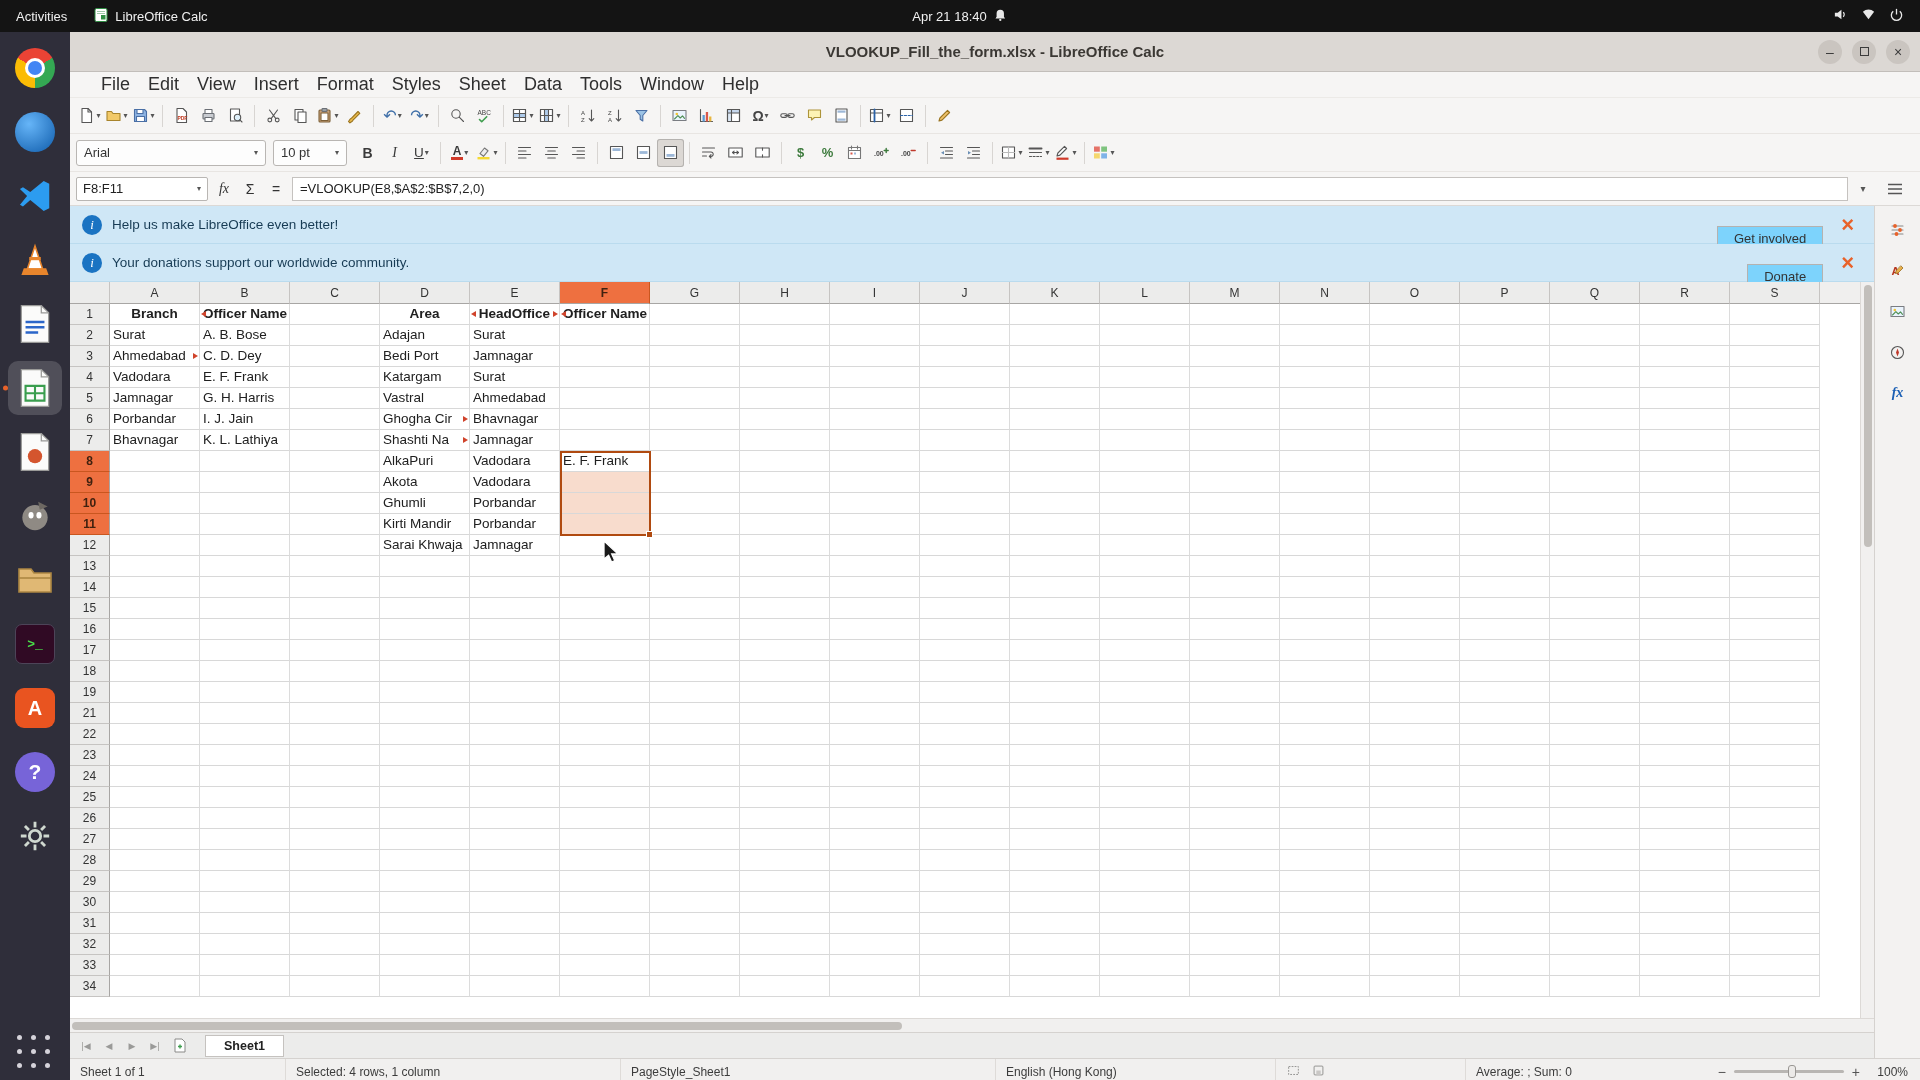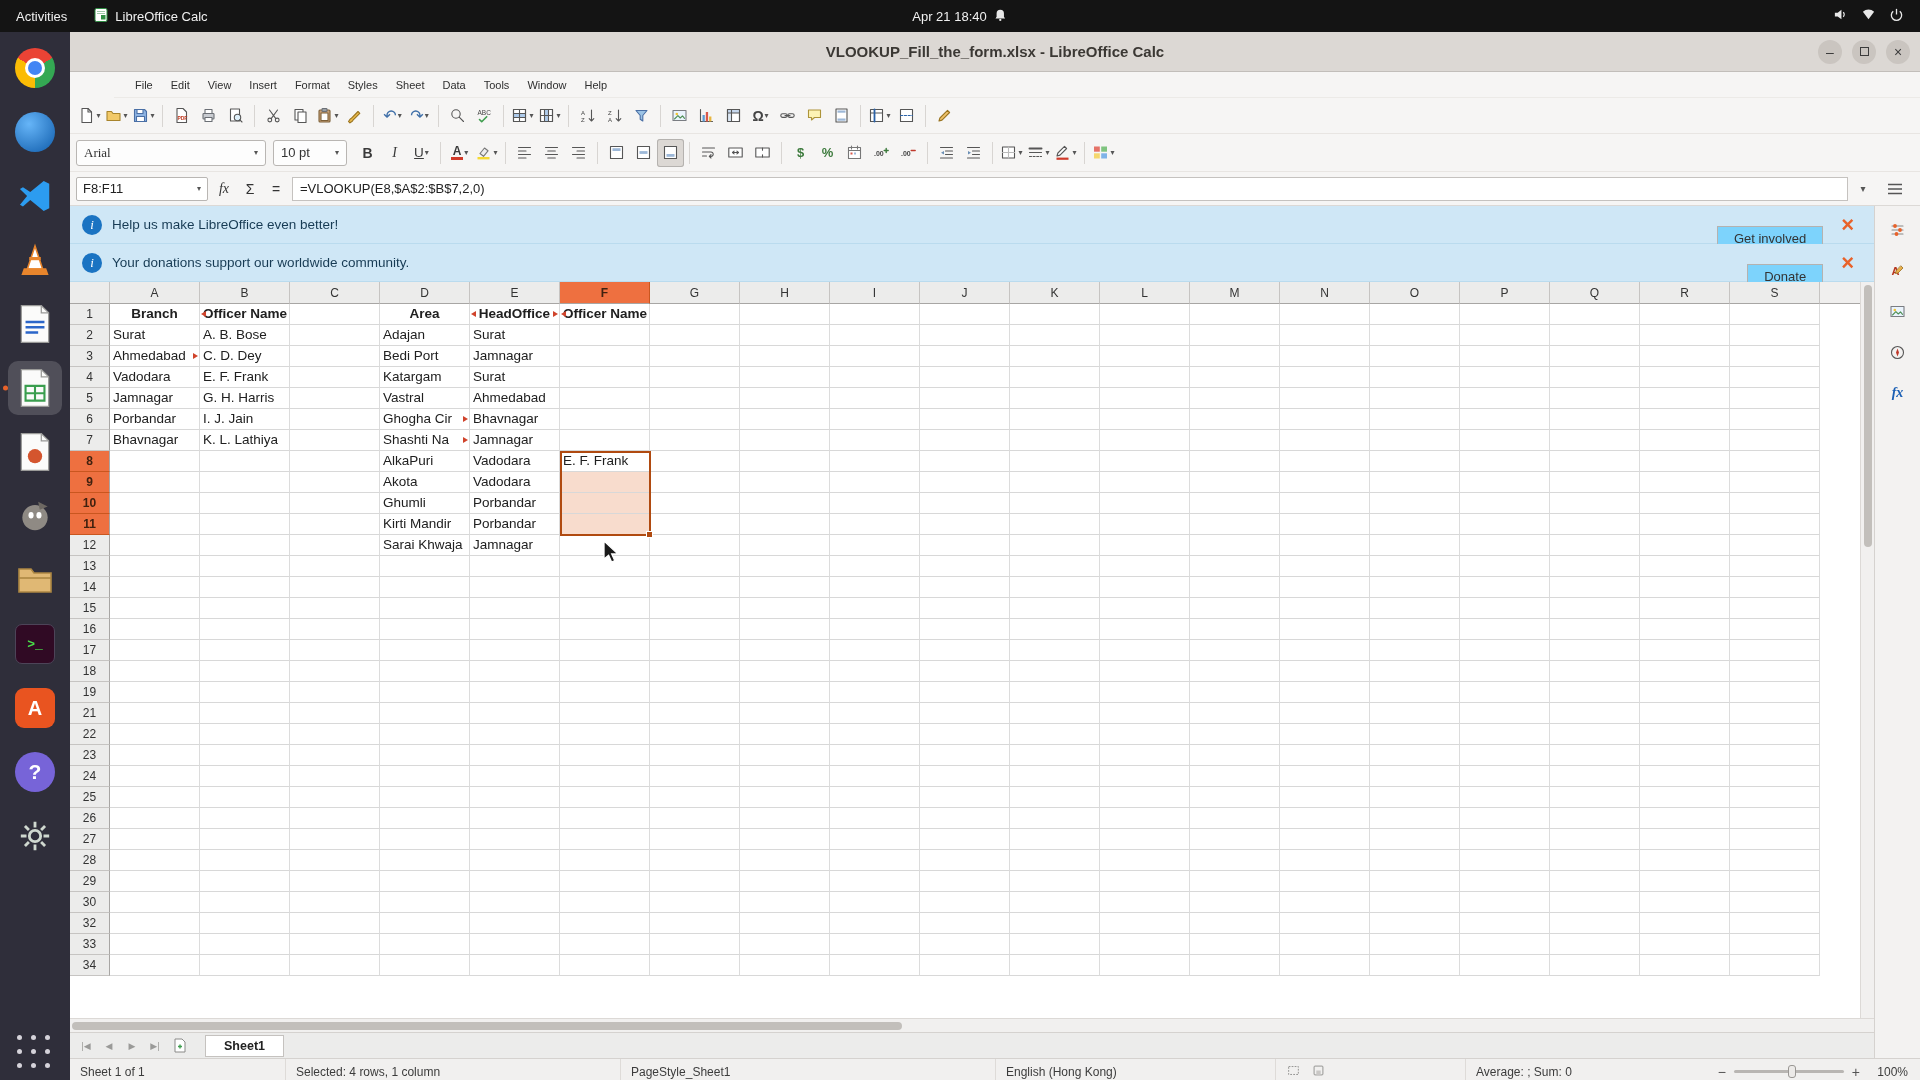--- a/index.html
+++ b/index.html
@@ -34,34 +34,34 @@
   .dock-spacer{margin-top:auto;}
 
   
   .window{flex:1;display:flex;flex-direction:column;background:#f6f5f4;min-width:0;}
   .titlebar{height:40px;background:#dcd8d4;border-bottom:1px solid #c2beba;display:flex;align-items:center;justify-content:center;position:relative;flex:none;}
   .title-text{font-size:15px;font-weight:bold;color:#3b3834;}
   .win-controls{position:absolute;right:10px;top:0;height:100%;display:flex;align-items:center;gap:10px;}
   .wbtn{width:24px;height:24px;border-radius:50%;background:#cac5c0;display:flex;align-items:center;justify-content:center;font-size:14px;color:#3c3c3c;line-height:1;}
   .wbtn .maxbox{width:9px;height:9px;border:1.4px solid #3c3c3c;display:block;}
 
-  .menubar{height:26px;display:flex;align-items:center;padding:0 12px;font-size:11px;color:#2f2f2f;border-bottom:1px solid #eceae7;flex:none;margin-left:44px;}
+  .menubar{height:26px;display:flex;align-items:center;padding:0 22px;font-size:18px;color:#2f2f2f;border-bottom:1px solid #eceae7;flex:none;}
   .menu-item{padding:2px 9px;border-radius:3px;}
 
   .toolbar{height:36px;display:flex;align-items:center;padding:0 6px;border-bottom:1px solid #e8e5e2;flex:none;}
   .formatbar{height:38px;display:flex;align-items:center;padding:0 6px;border-bottom:1px solid #e8e5e2;flex:none;gap:2px;}
   .tb-btn{height:28px;min-width:27px;padding:0 2px;display:flex;align-items:center;justify-content:center;border-radius:3px;}
   .tb-btn.active{background:#dcd8d4;box-shadow:inset 0 0 0 1px #b5b2af;}
   .tb-sep{width:1px;height:22px;background:#d8d5d2;margin:0 5px;flex:none;}
   .dd{font-size:8px;color:#555;margin-left:1px;}
   .tglyph{font-size:14px;color:#3a3a3a;line-height:1;}
   .icwrap{display:flex;align-items:center;justify-content:center;}
   .combo{height:26px;background:#fdfdfd;border:1px solid #b9b6b3;border-radius:3px;display:flex;align-items:center;padding:0 7px;font-size:13px;color:#333;margin-right:5px;}
   .combo .dd{margin-left:auto;padding-left:8px;}
-  .combo.font{width:190px;font-family:Liberation Serif, serif;}
+  .combo.font{width:190px;}
   .combo.size{width:74px;}
 
   .formulabar{height:34px;display:flex;align-items:center;gap:4px;padding:0 6px;border-bottom:1px solid #dcd9d6;flex:none;}
   .namebox{width:132px;height:24px;background:#fff;border:1px solid #b9b6b3;border-radius:2px;display:flex;align-items:center;padding:0 6px;font-size:13px;color:#222;}
   .fb-btn{width:24px;height:24px;display:flex;align-items:center;justify-content:center;border-radius:3px;}
   .formula-input{flex:1;height:24px;background:#fff;border:1px solid #c5c2bf;display:flex;align-items:center;padding:0 7px;font-size:13px;color:#222;}
   .fb-expand{width:22px;text-align:center;color:#555;font-size:10px;}
   .hamburger{width:34px;height:24px;display:flex;align-items:center;justify-content:center;margin-right:2px;}
 
   
@@ -1498,20 +1498,42 @@
                   <div class="cell"></div>
                   <div class="cell"></div>
                   <div class="cell"></div>
                   <div class="cell"></div>
                   <div class="cell"></div>
                   <div class="cell"></div>
                   <div class="cell"></div>
                   <div class="cell"></div>
                 </div>
                 <div class="grow">
+                  <div class="rh">31</div>
+                  <div class="cell"></div>
+                  <div class="cell"></div>
+                  <div class="cell"></div>
+                  <div class="cell"></div>
+                  <div class="cell"></div>
+                  <div class="cell"></div>
+                  <div class="cell"></div>
+                  <div class="cell"></div>
+                  <div class="cell"></div>
+                  <div class="cell"></div>
+                  <div class="cell"></div>
+                  <div class="cell"></div>
+                  <div class="cell"></div>
+                  <div class="cell"></div>
+                  <div class="cell"></div>
+                  <div class="cell"></div>
+                  <div class="cell"></div>
+                  <div class="cell"></div>
+                  <div class="cell"></div>
+                </div>
+                <div class="grow">
                   <div class="rh">32</div>
                   <div class="cell"></div>
                   <div class="cell"></div>
                   <div class="cell"></div>
                   <div class="cell"></div>
                   <div class="cell"></div>
                   <div class="cell"></div>
                   <div class="cell"></div>
                   <div class="cell"></div>
                   <div class="cell"></div>

